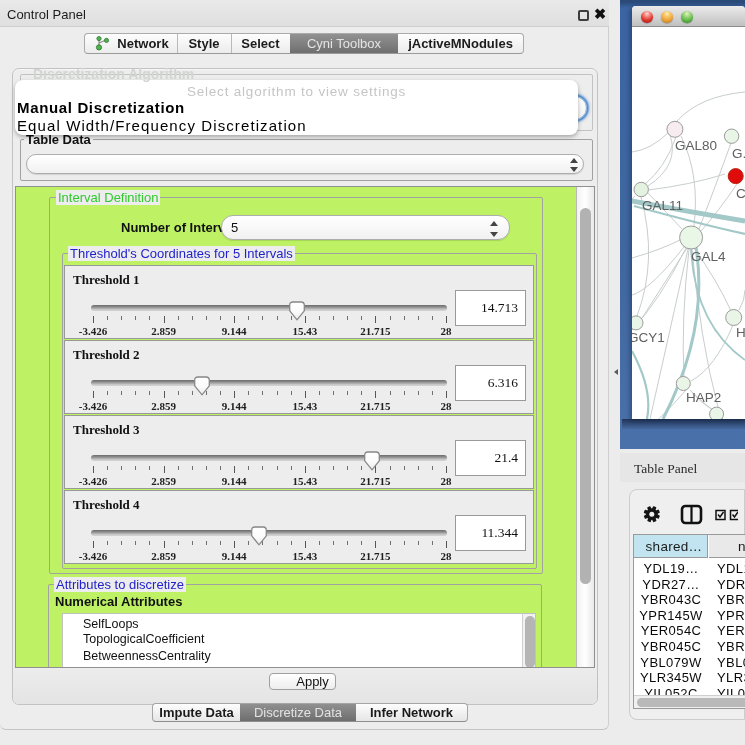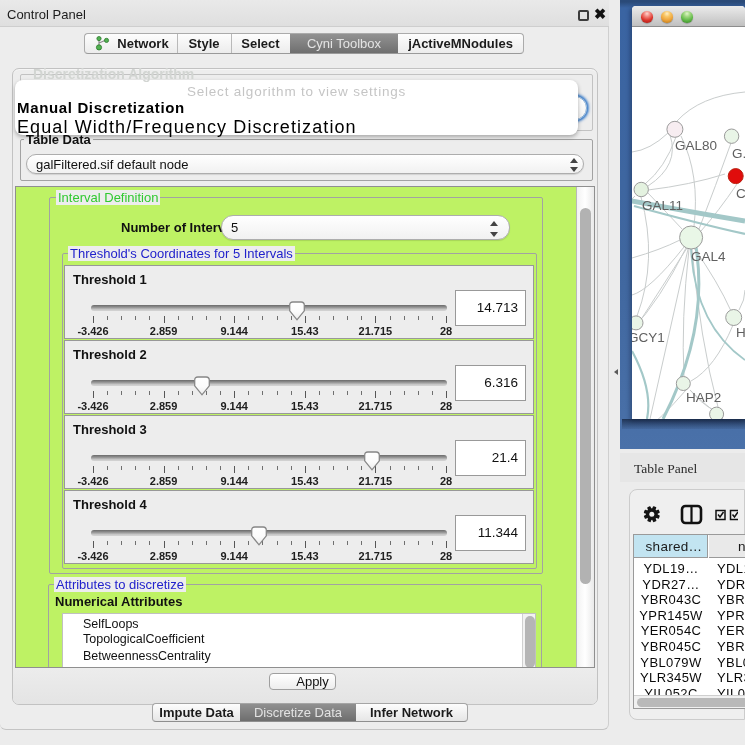--- a/index.html
+++ b/index.html
@@ -53,21 +53,21 @@
 
 #vp { position:absolute; left:15px; top:186px; width:580px; height:482px;
   background:#bef264; border:1px solid #8f8f8f; overflow:hidden;padding-left:46px; }
 #vsb { position:absolute; left:560px; top:0; width:19px; height:480px;
   background:linear-gradient(90deg,#f2f2f2,#ffffff 45%,#e7e7e7); border-left:1px solid #b9b9b9; }
 #vsb .thumb { position:absolute; left:3px; top:21px; width:11px; height:376px;
   background:#b2b2b2; border-radius:6px; }
 
 
 .trow { position:absolute; left:48px; width:470px; height:74px;
-  background:#ededed; border:1px solid #989898; }
+  background:#ededed; border:1px solid #989898;font-family:Liberation Serif, serif; }
 .trow .lbl { position:absolute; left:8px; top:6px; font-size:13px; font-weight:bold; color:#111; }
 .track { position:absolute; left:26px; top:39px; width:356px; height:6px;
   background:linear-gradient(#6a6a6a,#8f8f8f 35%,#d4d4d4 85%,#cbcbcb); border-radius:3px; }
 .vbox { position:absolute; left:390px; top:24px; width:71px; height:36px;
   background:#fff; border:1px solid #999; }
 .vbox span { position:absolute; right:7px; top:9px; font-size:13.5px; color:#111; }
 .tlabels { position:absolute; top:59px; left:0; font-size:11px; font-weight:bold; color:#202020; }
 .tlabels b { position:absolute; transform:translateX(-50%); font-weight:bold; white-space:nowrap; }
 .thumbp { position:absolute; top:35px; width:18px; height:20px; }
 
@@ -94,21 +94,21 @@
 .bseg span { display:block; text-align:center; font-size:13px; font-weight:bold; color:#1b1b1b; line-height:18px; }
 .bseg.dark { background:linear-gradient(#909090,#6e6e6e); }
 .bseg.dark span { color:#e2e2e2; font-weight:normal; }
 
 
 #popup { position:absolute; left:15px; top:80px; width:563px; height:55px;
   background:#ffffff; border-radius:8px;
   box-shadow:0 2px 4px rgba(0,0,0,0.3); }
 #popup .hint { position:absolute; left:0; top:4px; width:563px; text-align:center; font-size:13.5px; letter-spacing:0.8px; color:#c5c5c5; }
 #popup .m1 { position:absolute; left:2px; top:19px; font-size:15px; font-weight:bold; letter-spacing:0.65px; color:#000; }
-#popup .m2 { position:absolute; left:2px; top:37px; font-size:18px; letter-spacing:1.1px; color:#000; }
+#popup .m2 { position:absolute; left:2px; top:37px; font-size:15px; letter-spacing:1.1px; color:#000; }
 
 
 #blueframe { position:absolute; left:620px; top:0; width:125px; height:449px;
   background:linear-gradient(#2a4a78 0,#2a4a78 2px,#3a64a2 8px,#40679f 60%,#4a71a9); }
 #winshadow { position:absolute; left:622px; top:419px; width:123px; height:10px;
   background:linear-gradient(rgba(20,34,60,0.75),rgba(40,60,100,0.15)); }
 #macwin { position:absolute; left:632px; top:6px; width:113px; height:413px;
   background:#fff; border-radius:4px 4px 0 0; box-shadow:-2px 2px 4px rgba(10,20,45,0.35); }
 #mactitle { position:absolute; left:0; top:0; width:113px; height:21px; border-radius:4px 4px 0 0;
   background:linear-gradient(#ebebeb,#cdcdcd 70%,#c0c0c0); border-bottom:1px solid #8d8d8d; }
@@ -172,21 +172,20 @@
 
   <div id="card"></div>
 
   <div class="grp" style="left:20px; top:74px; width:573px; height:57px; border-color:#c2c2c2;"></div>
   <div class="combo" style="left:26px; top:96px; width:561px; height:24px; border-radius:12px;
        box-shadow:0 0 2.5px 2px rgba(74,134,204,0.95), 0 0 1px 1px rgba(74,134,204,0.8); border:1.5px solid #86aed6;"></div>
 
   <div class="grp" style="left:20px; top:139px; width:573px; height:42px;"></div>
   <div class="grptitle" style="left:24px; top:132px; font-weight:bold; color:#111;">Table Data</div>
   <div class="combo" style="left:26px; top:154px; width:558px; height:20px; border-radius:10px;">
-    <span class="ctext" style="top:2px;">galFiltered.sif default node</span>
     <span class="spin" style="right:5px; top:3px; height:14px;">
           <i class="up"></i>
           <i class="dn"></i>
         </span>
   </div>
 
   <div id="vp">
 
     <div class="grp" style="left:33px; top:10px; width:494px; height:377px;"></div>
     <div class="grptitle" style="left:40px; top:3px; color:#30c930;">Interval Definition</div>

